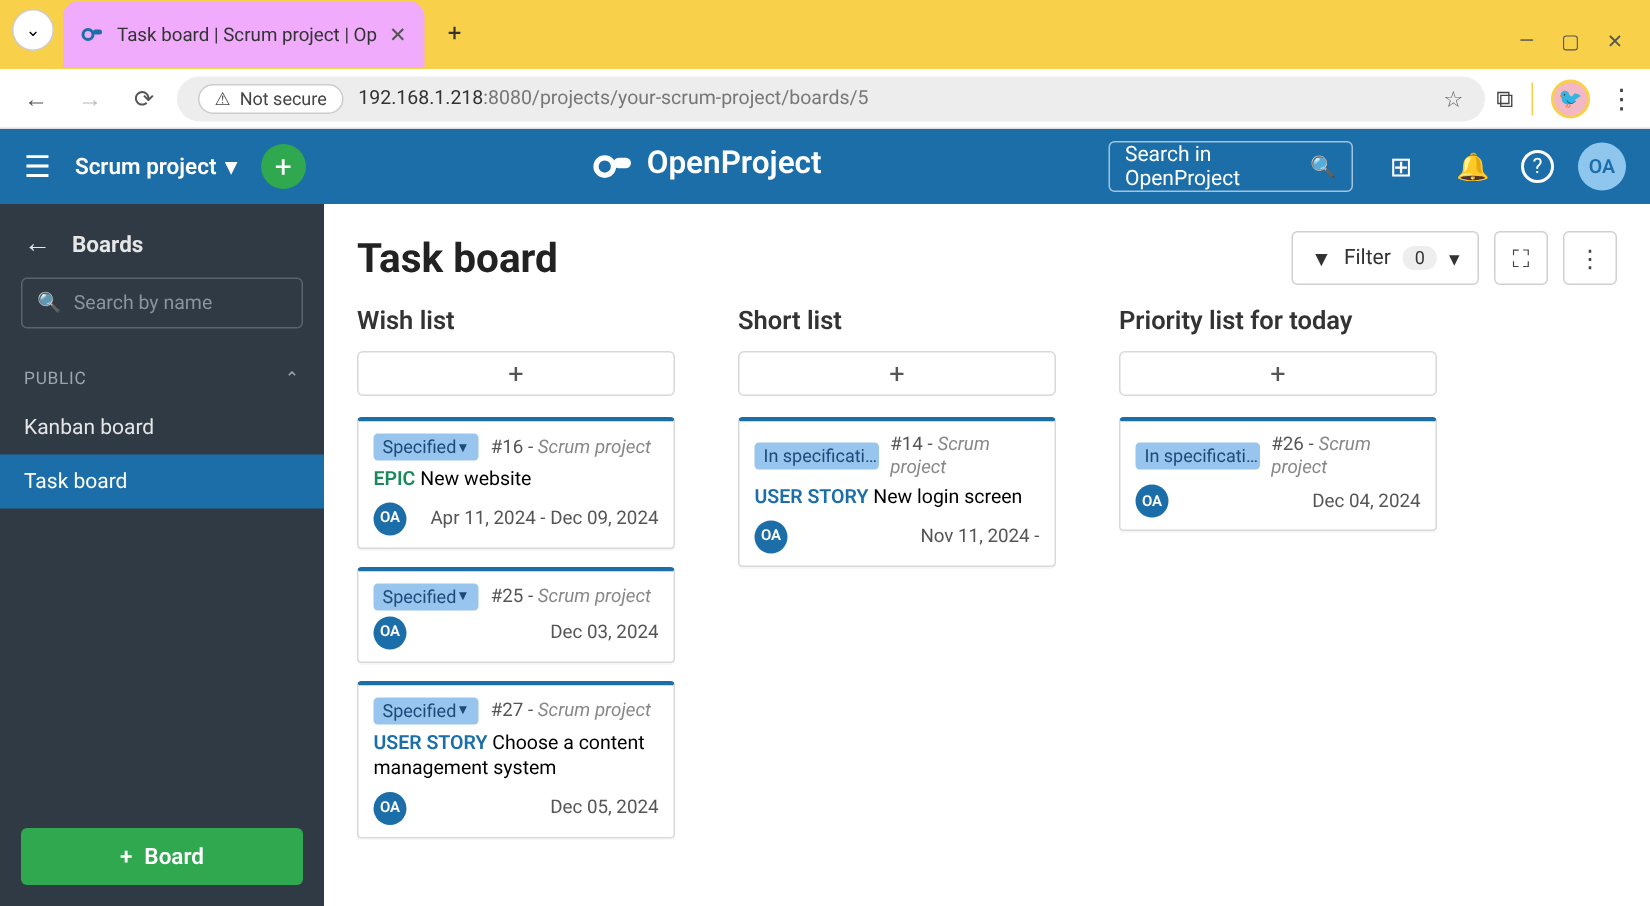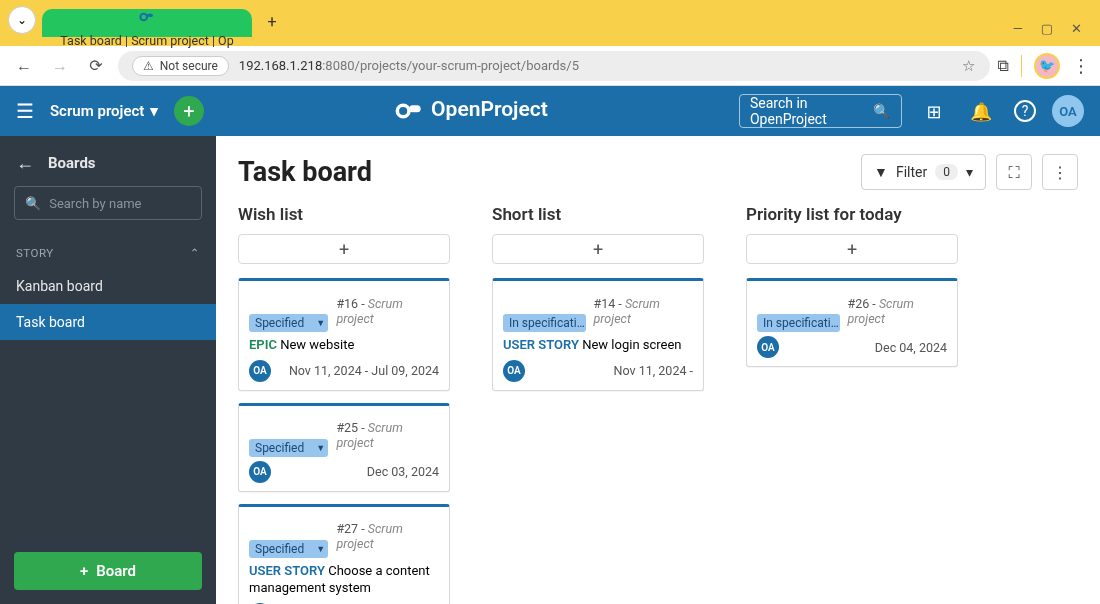--- a/index.html
+++ b/index.html
@@ -2,21 +2,21 @@
 <html><head>
 <meta charset="utf-8">
 <style>
   * { box-sizing: border-box; margin: 0; padding: 0; font-family: -apple-system, BlinkMacSystemFont, "Segoe UI", Roboto, Arial, sans-serif; }
   body { width: 1100px; height: 604px; overflow: hidden; background: #fff; }
 
   
   .chrome-top { background: #f8d04a; height: 46px; display: flex; align-items: flex-end; }
   .tab-strip { display: flex; align-items: center; padding-left: 8px; gap: 6px; height: 100%; }
   .tab-menu-btn { width: 28px; height: 28px; border: 1px solid #ccc; border-radius: 50%; background:#fff; display:flex; align-items:center; justify-content:center; margin-bottom:6px; cursor:pointer; font-size:12px;}
-  .tab { background: #22c55e; border-radius: 10px 10px 0 0; height: 28px; padding: 0 12px; display:flex; align-items:center; gap:8px; min-width: 210px; font-size: 12.5px; color:#333;flex-direction:column; }
+  .tab { background: #f0abfc; border-radius: 10px 10px 0 0; height: 44px; padding: 0 12px; display:flex; align-items:center; gap:8px; min-width: 210px; font-size: 12.5px; color:#333; }
   .tab svg.favicon { width:16px; height:16px; flex-shrink:0;}
   .tab .close { margin-left:auto; font-size:14px; color:#555; cursor:pointer;}
   .new-tab { width:28px; height:28px; display:flex; align-items:center; justify-content:center; font-size:16px; color:#333; margin-bottom:4px; cursor:pointer;}
   .window-controls { margin-left:auto; display:flex; gap:18px; padding-right:18px; padding-bottom:10px; color:#555; }
   .window-controls span { cursor:pointer; font-size:13px; }
   .addr-bar { height:40px; background:#fff; border-bottom:1px solid #ddd; display:flex; align-items:center; padding:0 10px; gap:8px; }
   .nav-btn { width:28px; height:28px; display:flex; align-items:center; justify-content:center; color:#555; cursor:pointer; font-size:16px;}
   .nav-btn.disabled { color:#bbb; }
   .url-field { flex:1; background:#ededed; border-radius:20px; height:30px; display:flex; align-items:center; padding:0 14px; gap:10px; font-size:13px; color:#333; }
   .url-field .insecure { display:flex; align-items:center; gap:6px; background:#fff; border:1px solid #ccc; border-radius:14px; padding:2px 10px; font-size:12px; color:#444;}
@@ -59,21 +59,21 @@
   .filter-btn { border:1px solid #d0d0d0; border-radius:4px; height:36px; padding:0 12px; display:flex; align-items:center; gap:8px; font-size:14px; color:#333; cursor:pointer;}
   .filter-btn .badge { background:#eee; border-radius:10px; padding:1px 8px; font-size:12px;}
   .icon-btn { border:1px solid #d0d0d0; border-radius:4px; width:36px; height:36px; display:flex; align-items:center; justify-content:center; color:#444; cursor:pointer;}
 
   .columns { display:flex; gap:42px; }
   .col { width:212px; }
   .col-title { font-size:17px; font-weight:600; color:#333; margin-bottom:10px;}
   .add-card { border:1px solid #d8d8d8; border-radius:4px; height:30px; display:flex; align-items:center; justify-content:center; font-size:18px; color:#555; cursor:pointer; margin-bottom:14px;}
   .card { border:1px solid #d8d8d8; border-top:3px solid #1b6ea8; border-radius:3px; padding:8px 10px 8px; margin-bottom:12px; background:#fff; font-size:13px; box-shadow:0 1px 1px rgba(0,0,0,0.04);}
   .card-row1 { display:flex; align-items:center; gap:8px; margin-bottom:4px;}
-  .status-chip { background:#98c5ed; color:#1b4a7a; font-size:12px; padding:2px 6px; border-radius:3px; display:flex; align-items:center; gap:12px; white-space:nowrap; max-width: 85px; overflow:hidden;margin-top:25px;}
+  .status-chip { background:#98c5ed; color:#1b4a7a; font-size:12px; padding:2px 6px; border-radius:3px; display:flex; align-items:center; gap:0; white-space:nowrap; max-width: 85px; overflow:hidden;}
   .status-chip .caret { font-size:9px; margin-left:auto;}
   .card-meta { font-size:12.5px; color:#555;}
   .card-meta em { color:#888; font-style:italic;}
   .card-title-line { margin:2px 0 6px; line-height:1.35;}
   .type-epic { color:#1b8a5a; font-weight:600;}
   .type-us { color:#1b6ea8; font-weight:600;}
   .card-bottom { display:flex; align-items:center; justify-content:space-between; margin-top:4px;}
   .mini-avatar { width:22px; height:22px; border-radius:50%; background:#1b6ea8; color:#fff; font-size:10px; font-weight:600; display:flex; align-items:center; justify-content:center;}
   .dates { font-size:12.5px; color:#555;}
 </style>
@@ -150,21 +150,21 @@
   <div class="sidebar">
     <div class="sb-top">
       <span class="back">←</span>
       <span>Boards</span>
     </div>
     <div class="sb-search">
       <span>🔍</span>
       <span>Search by name</span>
     </div>
     <div class="sb-section">
-      <span>STORY</span>
+      <span>PUBLIC</span>
       <span>⌃</span>
     </div>
     <div id="sb-items">
         <div class="sb-item">Kanban board</div>
         <div class="sb-item active">Task board</div>
       </div>
     <div class="sb-handle">||</div>
     <div class="sb-footer">
       <button class="board-btn">
         <span>+</span>
@@ -195,21 +195,21 @@
             <div class="card-row1">
               <span class="status-chip">
                 <span>Specified</span>
                 <span class="caret">▼</span>
               </span>
               <span class="card-meta">#16  - <em>Scrum project</em></span>
             </div>
             <div class="card-title-line"><span class="type-epic">EPIC</span> <span>New website</span></div>
             <div class="card-bottom">
               <div class="mini-avatar">OA</div>
-              <span class="dates">Nov 11, 2024 - Jul 09, 2024</span>
+              <span class="dates">Apr 11, 2024 - Dec 09, 2024</span>
             </div>
           </div>
           <div class="card">
             <div class="card-row1">
               <span class="status-chip">
                 <span>Specified</span>
                 <span class="caret">▼</span>
               </span>
               <span class="card-meta">#25  - <em>Scrum project</em></span>
             </div>

